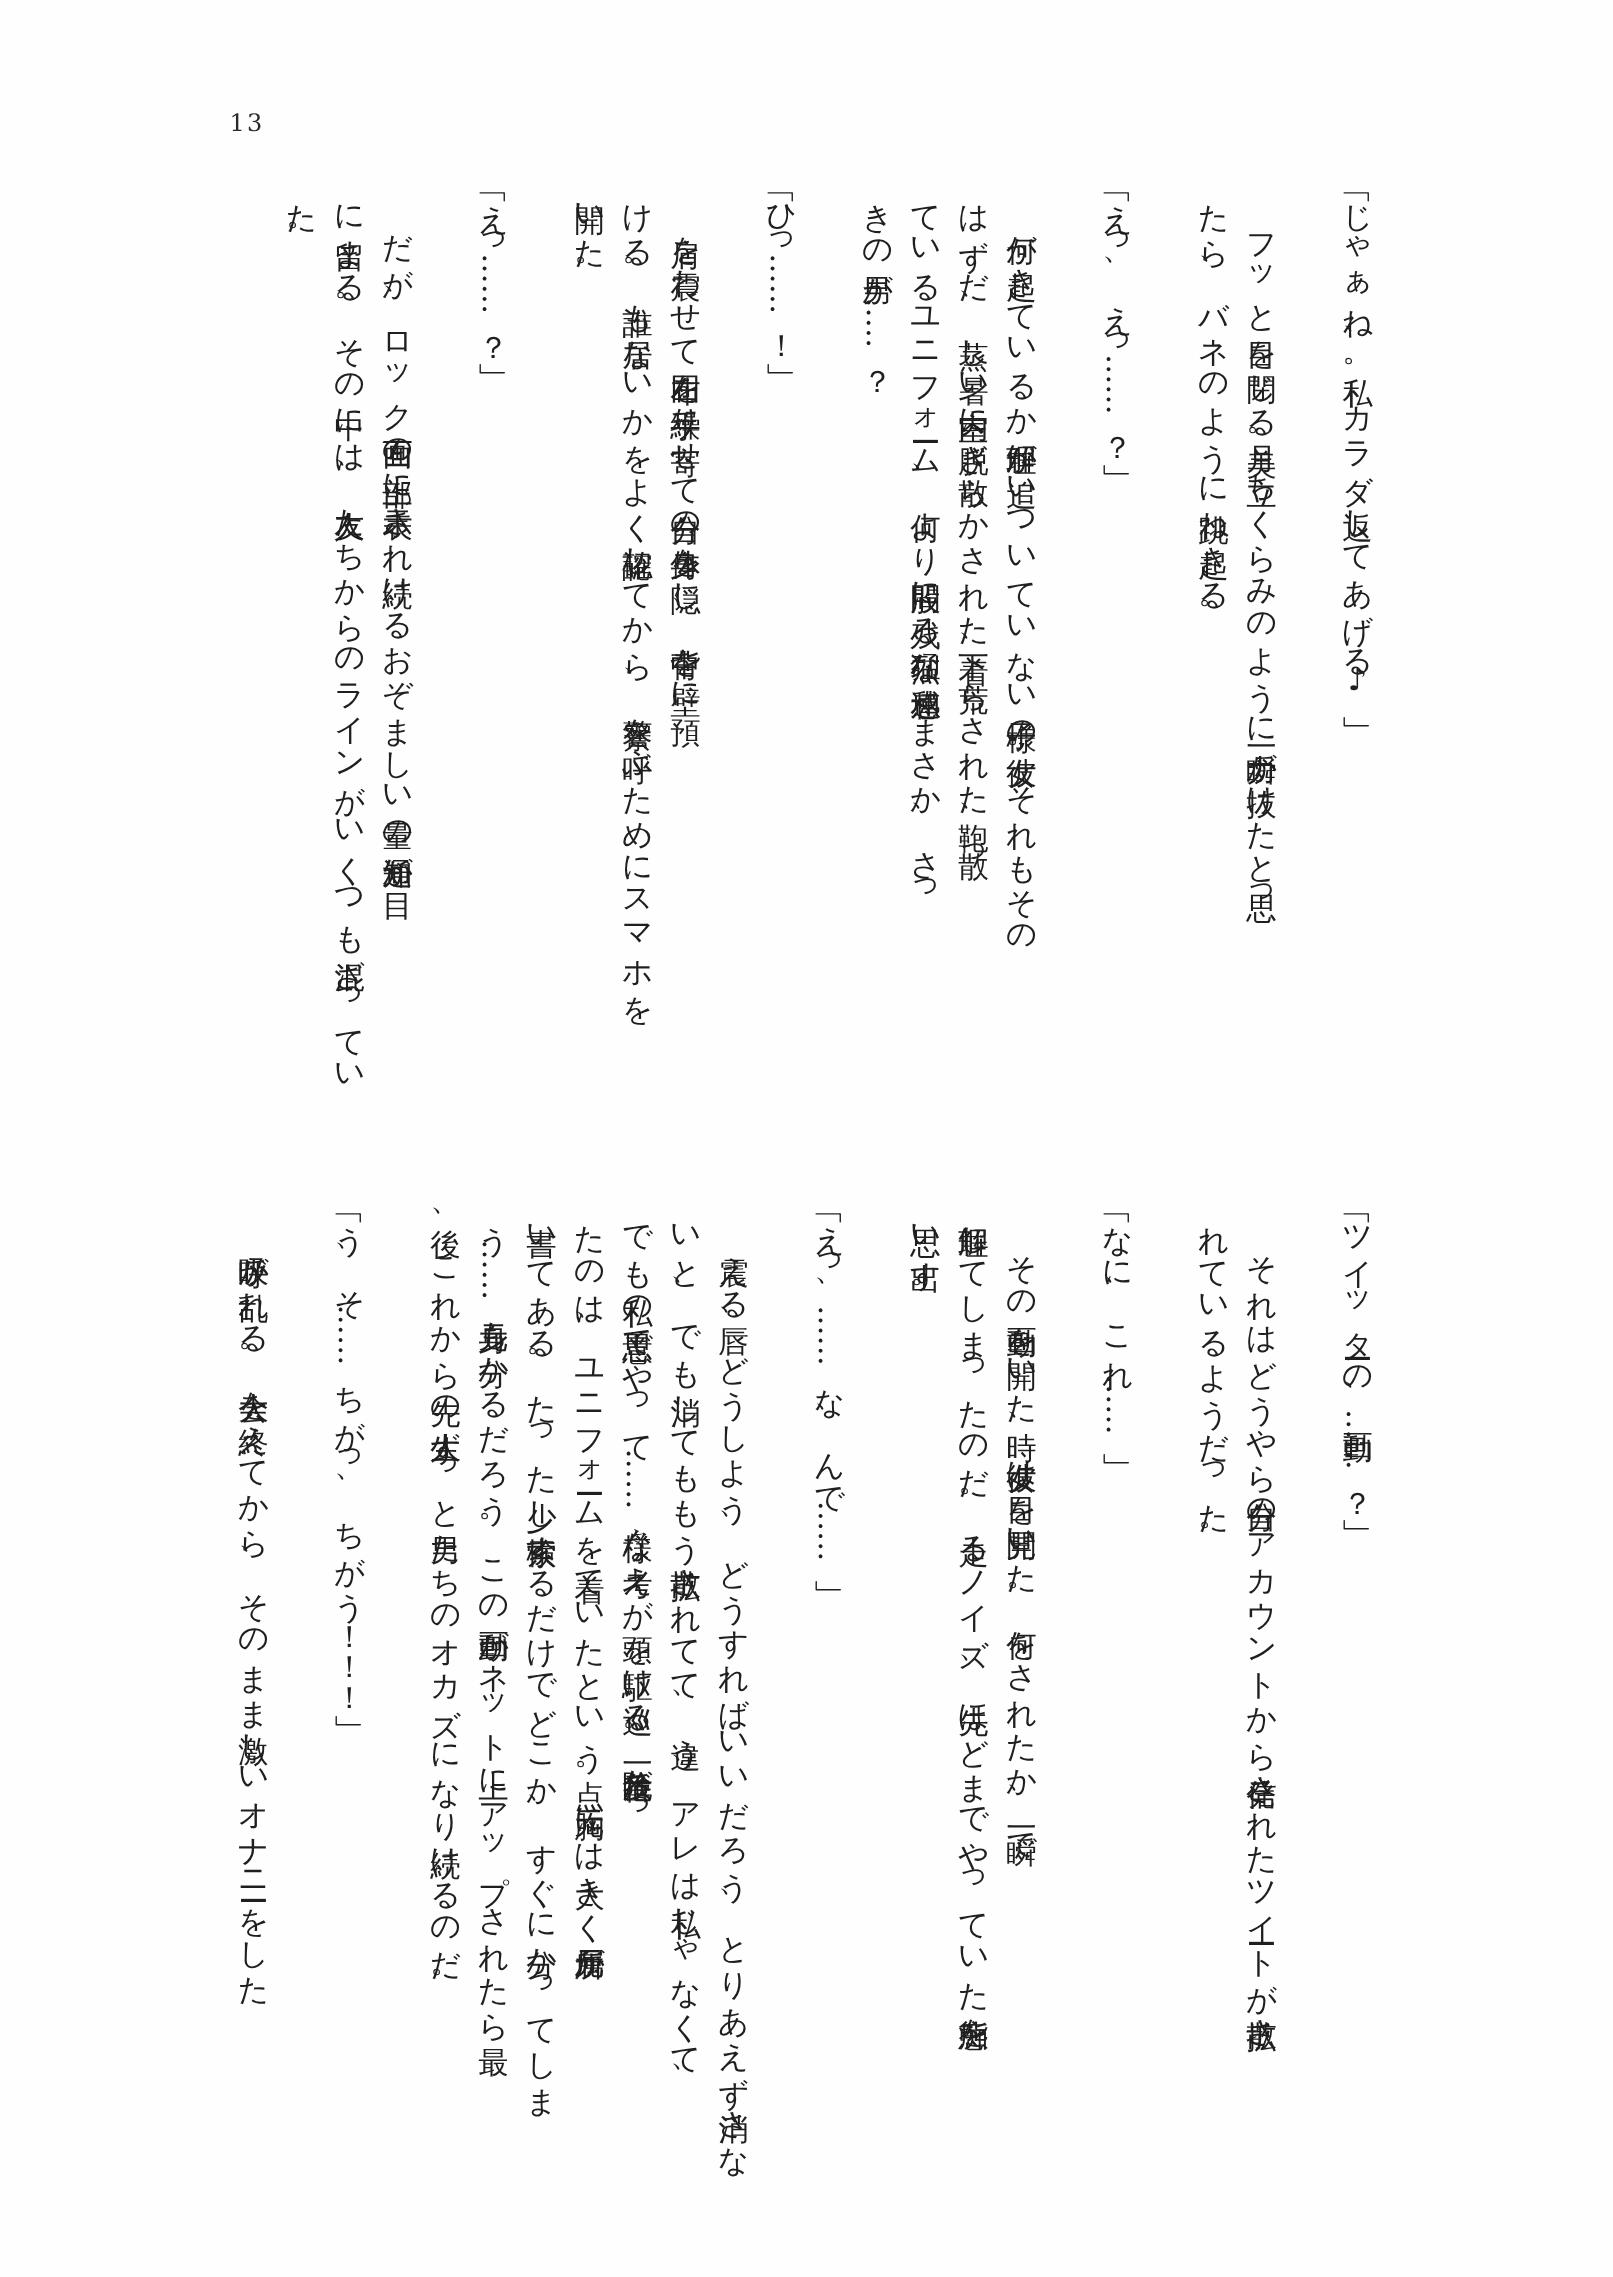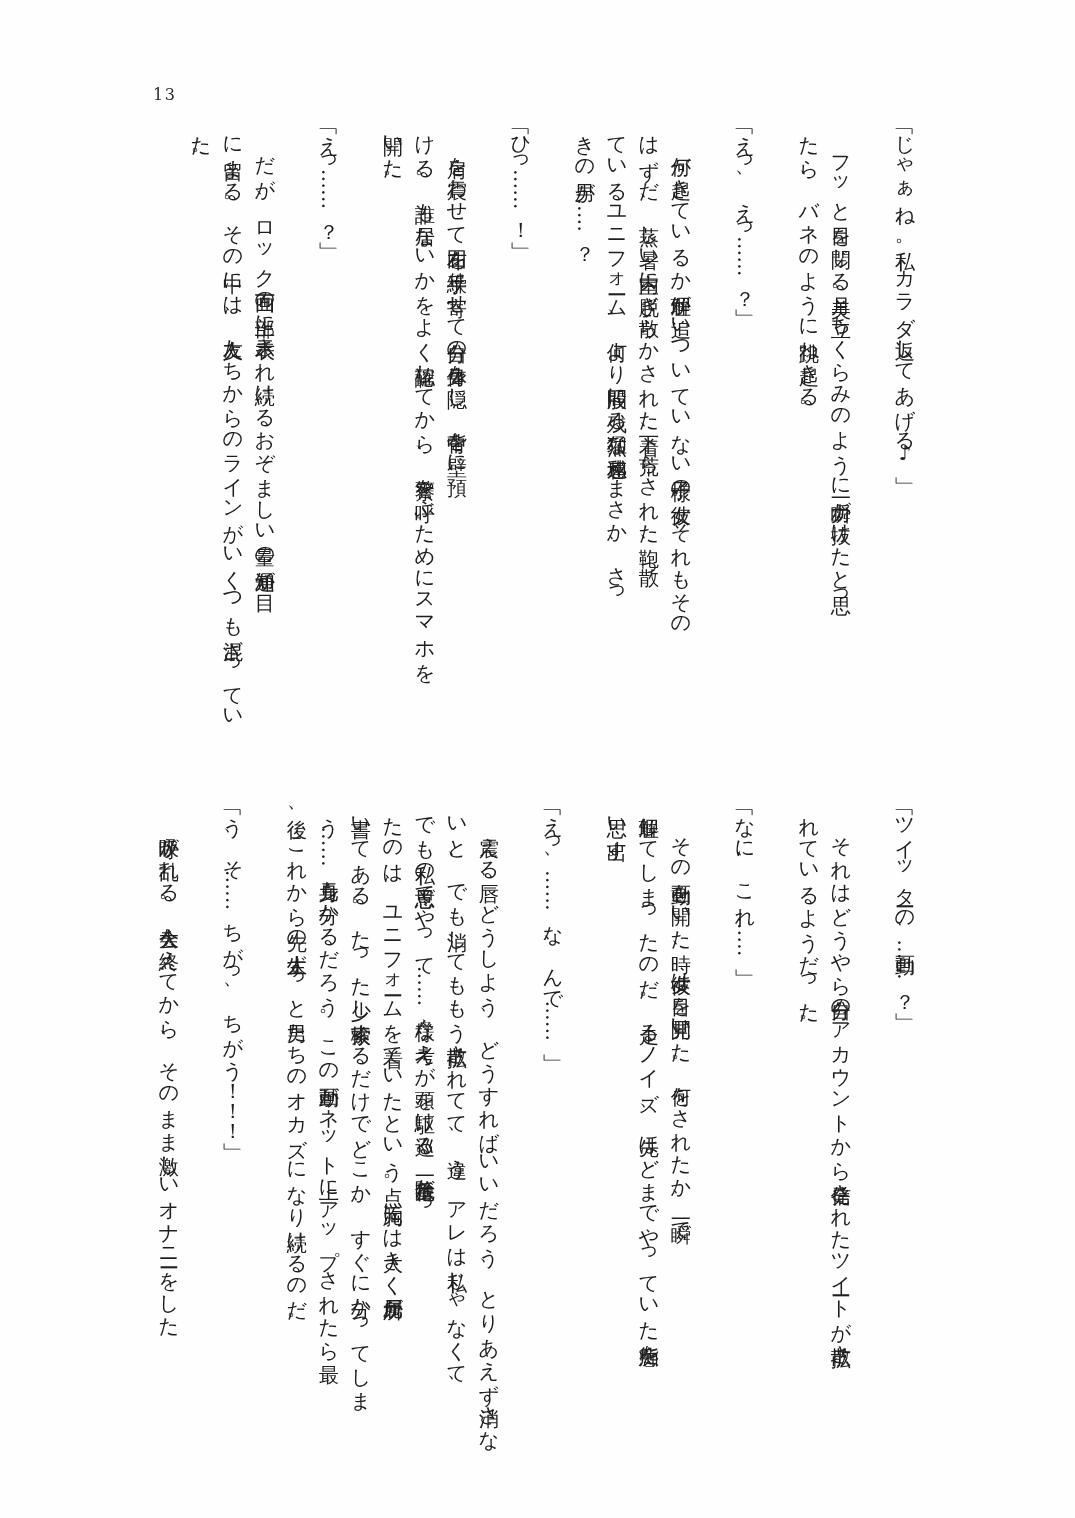--- a/index.html
+++ b/index.html
@@ -13,21 +13,21 @@
     width: 1075px;
     height: 1518px;
     background: #fefefe;
     color: #1f1f1f;
     font-family: "DejaVu Serif", "Liberation Serif", serif;
     overflow: hidden;
   }
   .page-number {
     position: absolute;
     left: 153px;
-    top: 85px;
+    top: 72px;
     font-size: 16px;
     letter-spacing: 1.5px;
     color: #2a2a2a;
   }
   .tblock {
     position: absolute;
     right: 154px;
     writing-mode: vertical-rl;
     text-orientation: mixed;
   }

